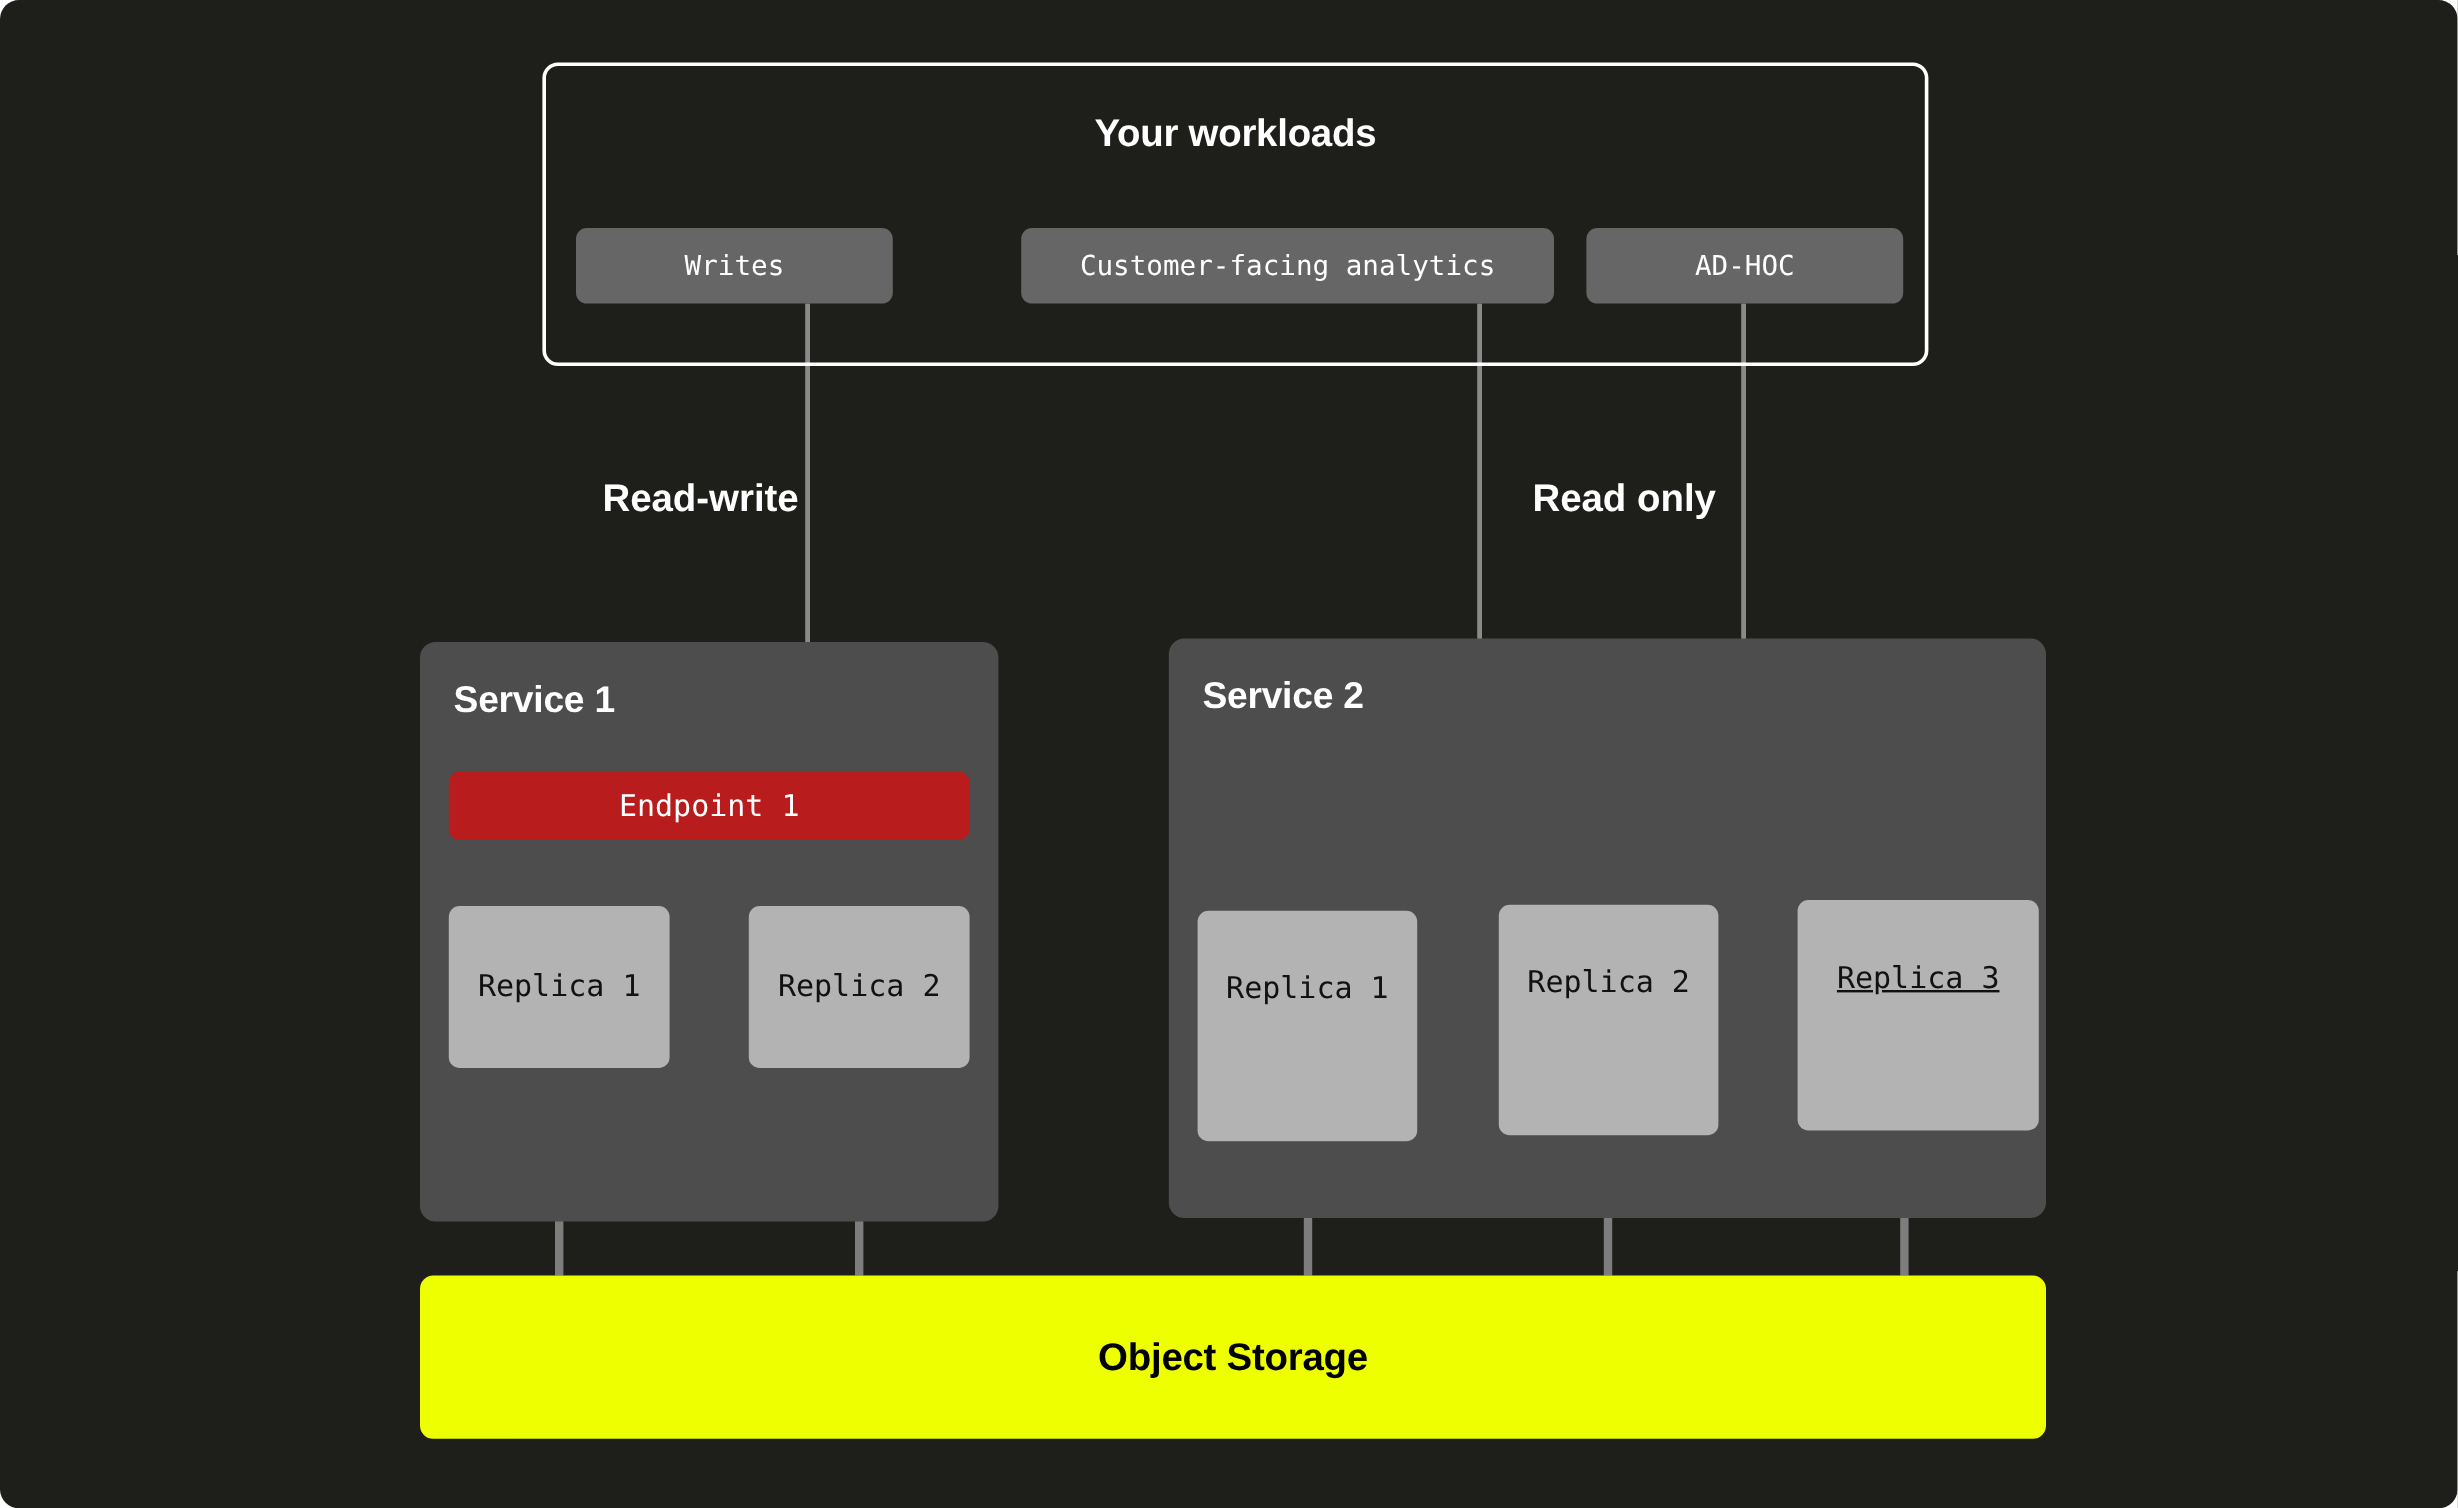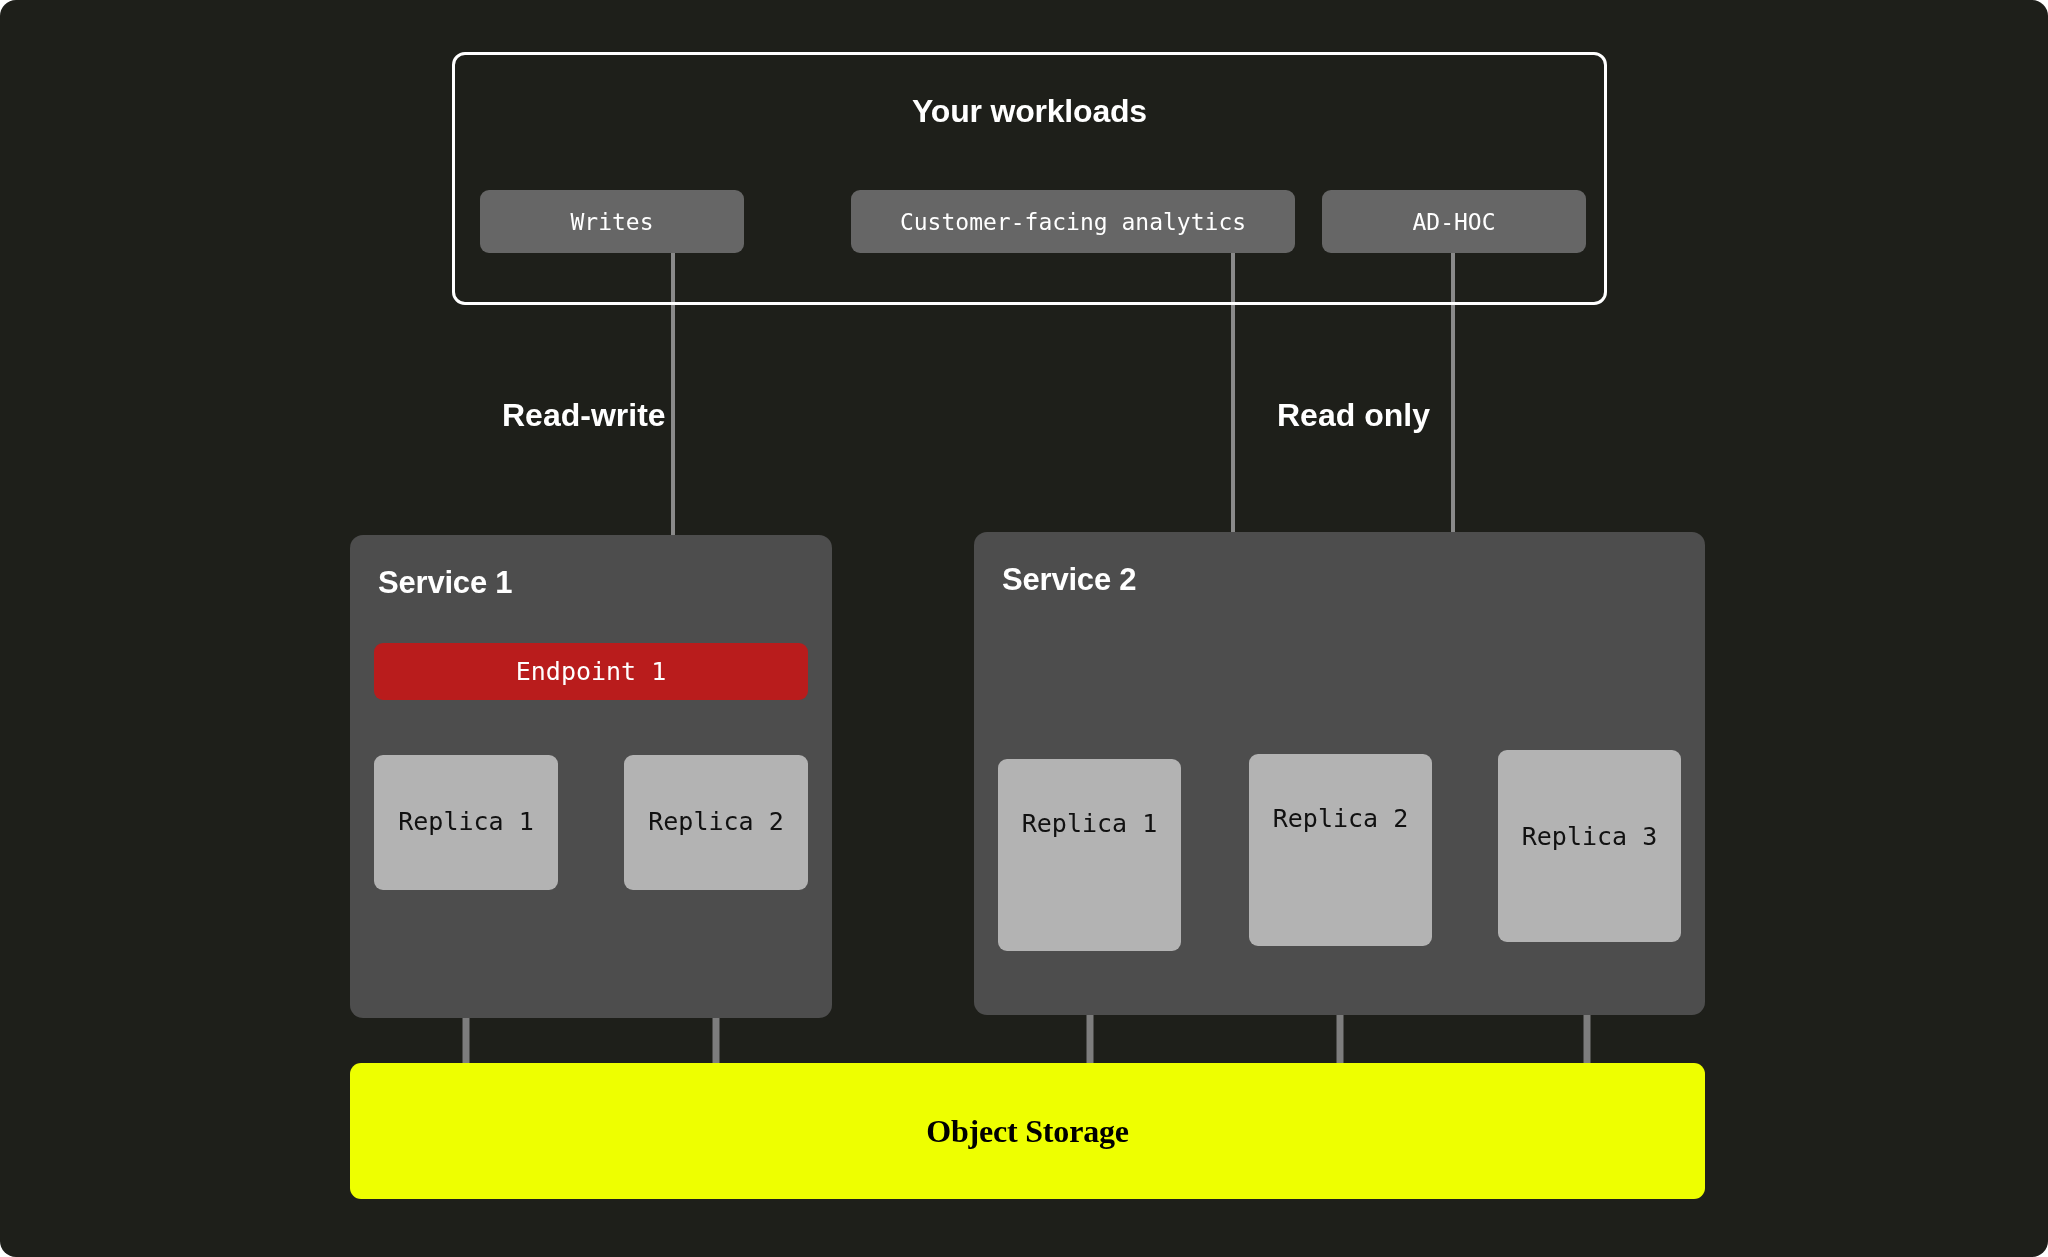--- a/index.html
+++ b/index.html
@@ -137,40 +137,39 @@
     box-sizing: border-box;
   }
 
   
   #s1-replica-1 { left: 24px;  top: 220px; width: 184px; height: 135px; }
   #s1-replica-2 { left: 274px; top: 220px; width: 184px; height: 135px; }
 
   
   #s2-replica-1 { left: 24px;  top: 227px; width: 183px; height: 192px; padding-top: 50px; }
   #s2-replica-2 { left: 275px; top: 222px; width: 183px; height: 192px; padding-top: 50px; }
-  #s2-replica-3 { left: 524px; top: 218px; width: 183px; height: 192px; padding-top: 72px; }
+  #s2-replica-3 { left: 524px; top: 218px; width: 201px; height: 192px; padding-top: 50px; text-decoration: underline; }
 
   
   #object-storage {
     position: absolute;
     left: 350px;
     top: 1063px;
     width: 1355px;
     height: 136px;
     background: #eeff00;
     border-radius: 11px;
     color: #000000;
     font-size: 32px;
     font-weight: bold;
     display: flex;
     align-items: center;
     justify-content: center;
     letter-spacing: -0.2px;
     z-index: 3;
-    font-family: Liberation Serif, serif;
   }
 </style>
 </head>
 <body>
 
 <div id="canvas">
 
   <svg id="connectors" viewBox="0 0 2048 1257" width="2048" height="1257">
     <defs>
       <marker id="arrowhead" markerWidth="10" markerHeight="8" refX="5" refY="7.2" orient="auto" markerUnits="userSpaceOnUse">

